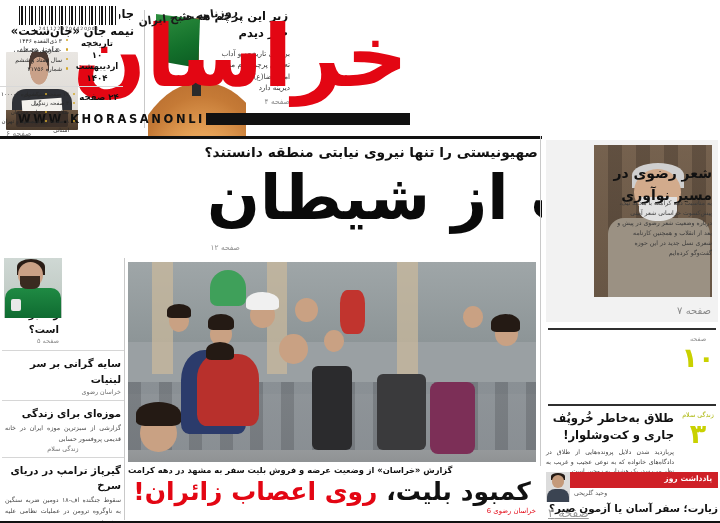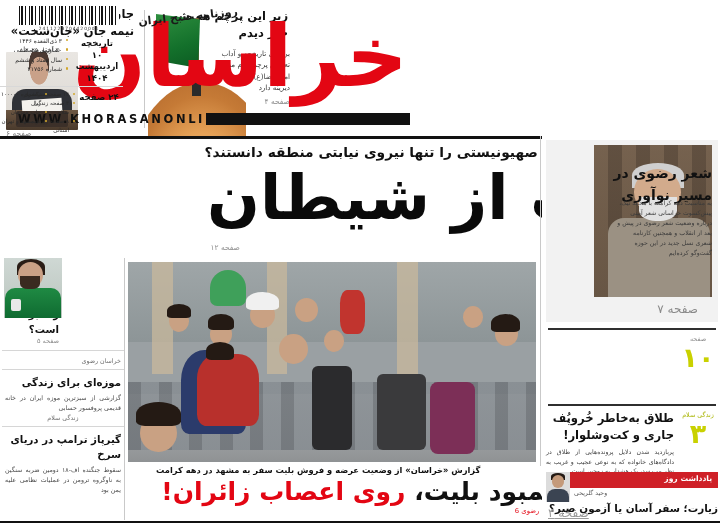--- a/index.html
+++ b/index.html
@@ -143,21 +143,21 @@
   .cphoto .grn{position:absolute;left:20%;top:4%;width:9%;height:18%;background:#3fa05a;border-radius:50% 50% 20% 20%;}
   .cphoto .red1{position:absolute;left:52%;top:14%;width:6%;height:22%;background:#c1342e;border-radius:30%;}
   .cphoto .red2{position:absolute;left:17%;top:46%;width:15%;height:36%;background:#b8302c;border-radius:34% 34% 16% 16%;}
   .cphoto .blue1{position:absolute;left:13%;top:44%;width:16%;height:42%;background:#2b3b6b;border-radius:36% 36% 12% 12%;}
   .cphoto .purple{position:absolute;left:74%;top:60%;width:11%;height:36%;background:#7c2f57;border-radius:8px;}
   .cphoto .bag1{position:absolute;left:45%;top:52%;width:10%;height:42%;background:#2b2b2d;border-radius:6px;}
   .cphoto .bag2{position:absolute;left:61%;top:56%;width:12%;height:38%;background:#3a3a3c;border-radius:6px;}
   .cphoto .skin{position:absolute;border-radius:50%;background:#c9a183;}
   .cphoto .hairb{position:absolute;border-radius:50% 50% 20% 20%;background:#241a14;}
 
-  .ccap{position:absolute;left:0;top:206px;width:408px;margin-left:28px;}
+  .ccap{position:absolute;left:0;top:206px;width:408px;}
   .ccap .kick{font-size:8.3px;font-weight:bold;color:#111;text-align:left;line-height:1.5;direction:rtl;}
   .ccap .hl{font-size:25px;font-weight:bold;line-height:1.18;text-align:center;direction:rtl;margin-top:1px;}
   .ccap .hl .w1{color:#111;}
   .ccap .hl .w2{color:#e30613;}
   .ccap .sm{font-size:6.8px;color:#e30613;text-align:right;margin-top:0px;}
 
   
   .rightcol{position:absolute;left:542px;top:0;width:178px;height:523px;background:#fff;}
   .vsep3{position:absolute;left:540px;top:136px;width:1px;height:330px;background:#c9c9c9;}
 
@@ -165,21 +165,21 @@
   .rbox1 .ph{position:absolute;left:48px;top:5px;width:118px;height:152px;overflow:hidden;
     background:linear-gradient(#6b5a4b,#3d332b);}
   .rbox1 .ph .bg{position:absolute;inset:0;background:
      repeating-linear-gradient(90deg,#7a6550 0 14px,#5d4c3c 14px 28px);opacity:.7;}
   .rbox1 .ph .head{position:absolute;left:34%;top:16%;width:40%;height:30%;border-radius:50%;background:#d2ab8c;}
   .rbox1 .ph .hair{position:absolute;left:32%;top:12%;width:44%;height:16%;border-radius:50% 50% 0 0;background:#cfcfcf;}
   .rbox1 .ph .beard{position:absolute;left:38%;top:34%;width:32%;height:16%;border-radius:0 0 44% 44%;background:#e2e2e2;}
   .rbox1 .ph .body{position:absolute;left:12%;bottom:0;width:86%;height:52%;background:#9b9183;border-radius:16px 16px 0 0;}
   .rbox1 .ttl{position:absolute;right:6px;top:22px;width:100px;text-align:right;font-size:14px;font-weight:bold;color:#111;line-height:1.6;}
   .rbox1 .body-t{position:absolute;right:6px;top:58px;width:96px;text-align:right;font-size:6.2px;color:#3a3a3a;line-height:1.62;}
-  .rbox1 .pg{position:absolute;right:20px;bottom:6px;font-size:12px;color:#8a8a8a;text-align:center;}
+  .rbox1 .pg{position:absolute;right:7px;bottom:6px;font-size:10px;color:#8a8a8a;text-align:center;}
 
   .rnews{position:absolute;left:4px;width:172px;}
   .rnews .numcol{position:absolute;right:0;top:4px;width:40px;text-align:center;}
   .rnews .numcol .lab{font-size:6.4px;color:#8a8a8a;line-height:1.2;}
   .rnews .numcol .lab.g{color:#a8b400;}
   .rnews .numcol .n{font-size:27px;font-weight:bold;color:#c9d100;line-height:.95;margin-top:1px;}
   .rnews .txt{position:absolute;left:0;top:2px;width:128px;text-align:right;}
   .rnews .txt .t{font-size:11.6px;font-weight:bold;color:#111;line-height:1.45;}
   .rnews .txt .d{font-size:6.2px;color:#3f3f3f;line-height:1.6;margin-top:3px;text-align:justify;}
 
@@ -298,20 +298,21 @@
           <div class="beard"></div>
           <div class="badge"></div>
       </div>
       <div style="margin-right:62px;">
         <div class="t">پرونده بیرو این‌قدر زمانبر است؟</div>
         <div class="pg" style="text-align:right;">صفحه ۵</div>
       </div>
     </div>
 
     <div class="lcitem">
+      <div class="t">سایه گرانی بر سر لبنیات</div>
       <div class="meta" style="text-align:right;">خراسان رضوی</div>
     </div>
 
     <div class="lcitem">
       <div class="t">موزه‌ای برای زندگی</div>
       <div class="d">گزارشی از سبزترین موزه ایران در خانه قدیمی پروفسور حسابی</div>
       <div class="meta" style="text-align:center;">زندگی سلام</div>
     </div>
 
     <div class="lcitem">

